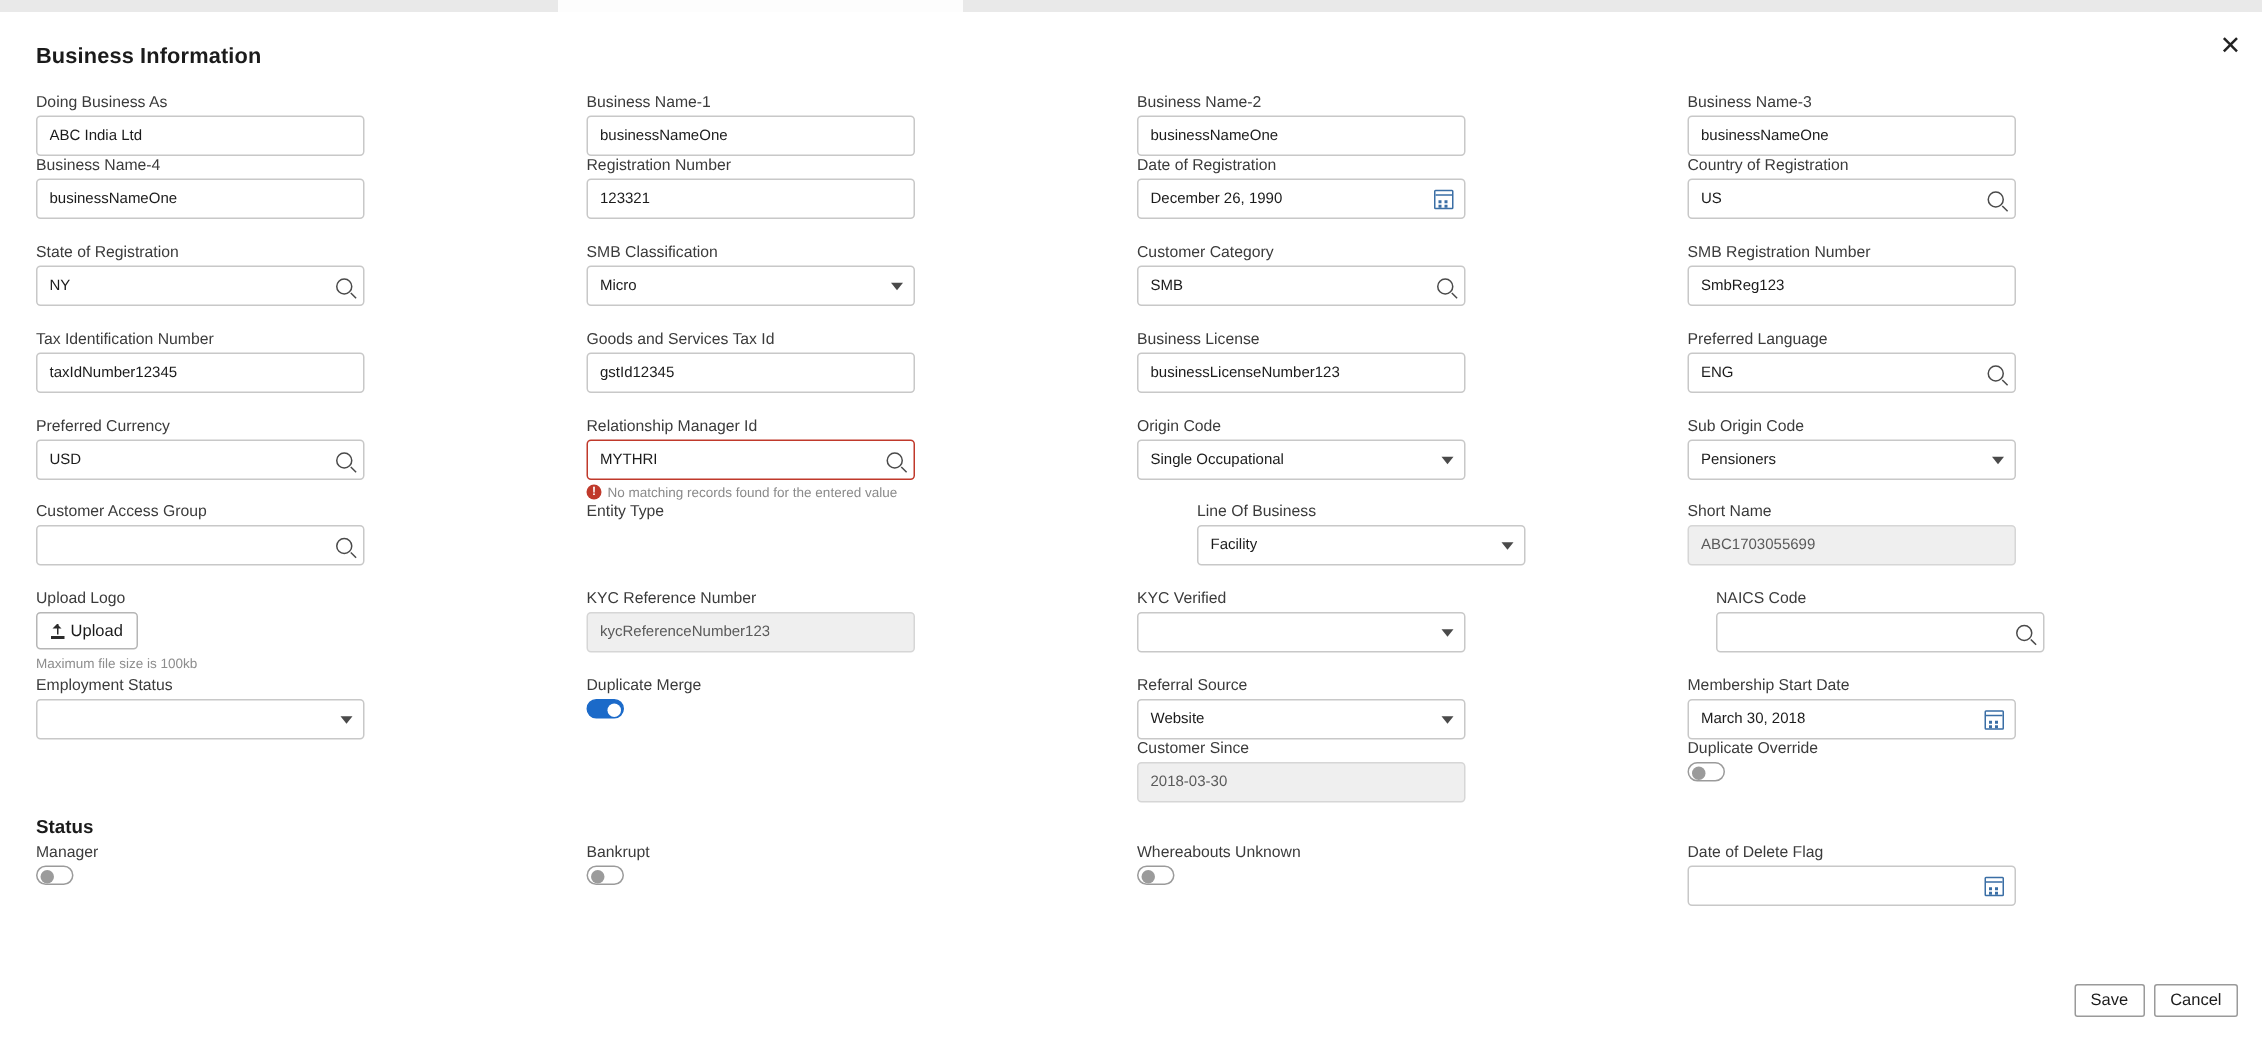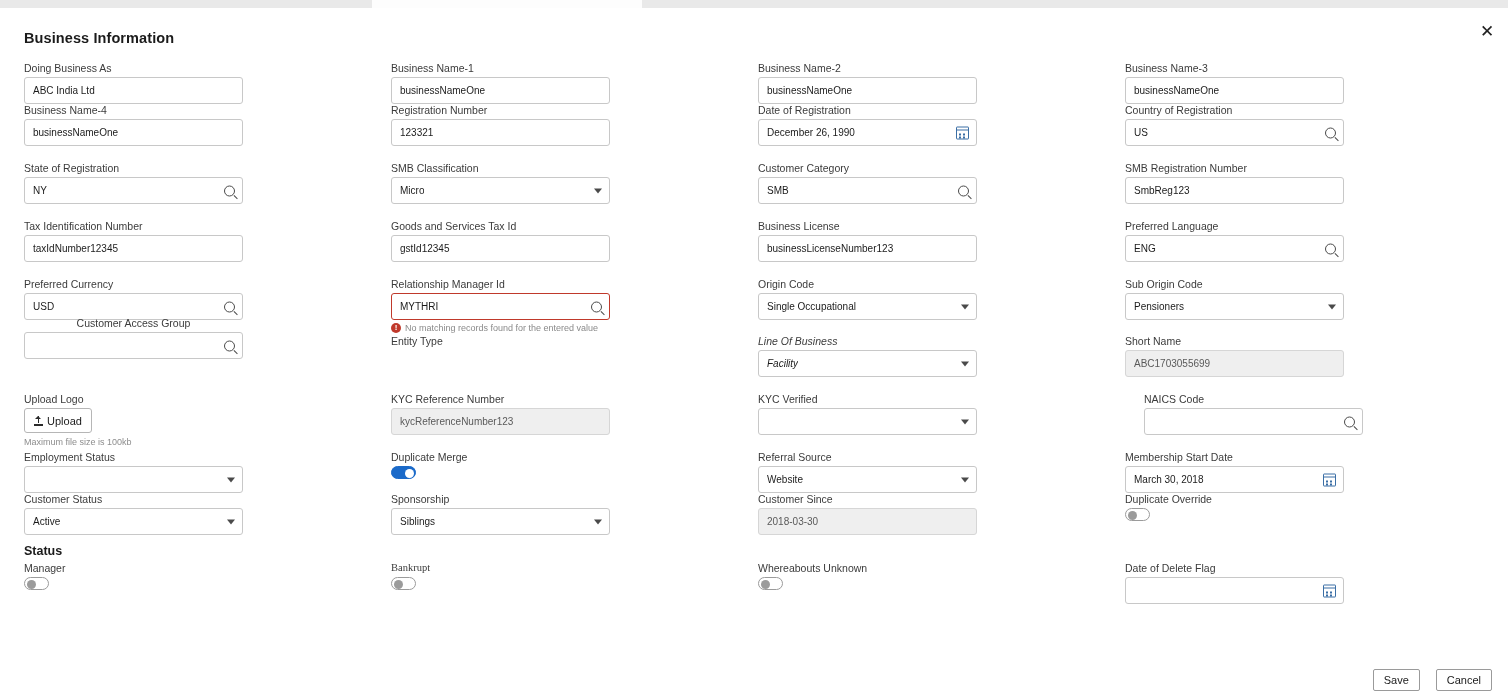--- a/index.html
+++ b/index.html
@@ -130,22 +130,22 @@
   .toggle .knob {
     position: absolute; left: 1.5px; top: 1.5px;
     width: 9px; height: 9px; border-radius: 50%; background: #9b9b9b;
   }
   .toggle.on { background: #1b6ac9; border-color: #1b6ac9; }
   .toggle.on .knob { left: auto; right: 1.5px; background: #fff; }
   .section-head {
     font-size: 12.5px; font-weight: bold; color: #1b1b1b;
   }
   .footer-btns {
-    position: absolute; right: 16px; bottom: 9px;
-    display: flex; gap: 16px;
+    position: absolute; right: 16px; bottom: 22px;
+    display: flex; gap: 6px;
   }
   .btn {
     min-width: 40px; height: 22px; padding: 0 10px;
     border: 1px solid #9a9a9a; border-radius: 2px;
     background: #fff; font-size: 11px; color: #1b1b1b;
     display: flex; align-items: center; justify-content: center;
     cursor: pointer;
   }
   .bottom-rule {
     position: absolute; left: 0; right: 0; bottom: 58px; height: 1px;
@@ -199,21 +199,21 @@
     <div class="field" style="left:24px; top:270px;">
       <div class="lbl">Preferred Currency</div>
       <div class="ctl">
         <span class="val">USD</span>
         <span class="ico">
             <span class="search-glyph"></span>
           </span>
       </div>
     </div>
 
-    <div class="field" style="left:24px; top:309px;text-align:center;">
+    <div class="field" style="left:24px; top:327px;">
       <div class="lbl">Customer Access Group</div>
       <div class="ctl">
         <span class="val"></span>
         <span class="ico">
             <span class="search-glyph"></span>
           </span>
       </div>
     </div>
 
     <div class="field" style="left:24px; top:385px;">
@@ -230,29 +230,20 @@
     <div class="field" style="left:24px; top:443px;">
       <div class="lbl">Employment Status</div>
       <div class="ctl">
         <span class="val"></span>
         <span class="ico">
             <span class="caret"></span>
           </span>
       </div>
     </div>
 
-    <div class="field" style="left:24px; top:485px;">
-      <div class="lbl">Customer Status</div>
-      <div class="ctl">
-        <span class="val">Active</span>
-        <span class="ico">
-            <span class="caret"></span>
-          </span>
-      </div>
-    </div>
 
     <div class="field" style="left:24px; top:536px;">
       <div class="section-head">Status</div>
     </div>
 
     <div class="field" style="left:24px; top:554px;">
       <div class="lbl">Manager</div>
       <div class="toggle">
           <span class="knob"></span>
         </div>
@@ -314,31 +305,22 @@
       </div>
     </div>
 
     <div class="field" style="left:391px; top:443px;">
       <div class="lbl">Duplicate Merge</div>
       <div class="toggle on">
           <span class="knob"></span>
         </div>
     </div>
 
-    <div class="field" style="left:391px; top:485px;">
-      <div class="lbl">Sponsorship</div>
-      <div class="ctl">
-        <span class="val">Siblings</span>
-        <span class="ico">
-            <span class="caret"></span>
-          </span>
-      </div>
-    </div>
-
-    <div class="field" style="left:391px; top:554px;font-family:Liberation Serif, serif;">
+
+    <div class="field" style="left:391px; top:554px;">
       <div class="lbl">Bankrupt</div>
       <div class="toggle">
           <span class="knob"></span>
         </div>
     </div>
 
     <div class="field" style="left:758px; top:54px;">
       <div class="lbl">Business Name-2</div>
       <div class="ctl">
         <span class="val">businessNameOne</span>
@@ -375,21 +357,21 @@
     <div class="field" style="left:758px; top:270px;">
       <div class="lbl">Origin Code</div>
       <div class="ctl">
         <span class="val">Single Occupational</span>
         <span class="ico">
             <span class="caret"></span>
           </span>
       </div>
     </div>
 
-    <div class="field" style="left:758px; top:327px;font-style:italic;">
+    <div class="field" style="left:798px; top:327px;">
       <div class="lbl">Line Of Business</div>
       <div class="ctl">
         <span class="val">Facility</span>
         <span class="ico">
             <span class="caret"></span>
           </span>
       </div>
     </div>
 
     <div class="field" style="left:758px; top:385px;">

